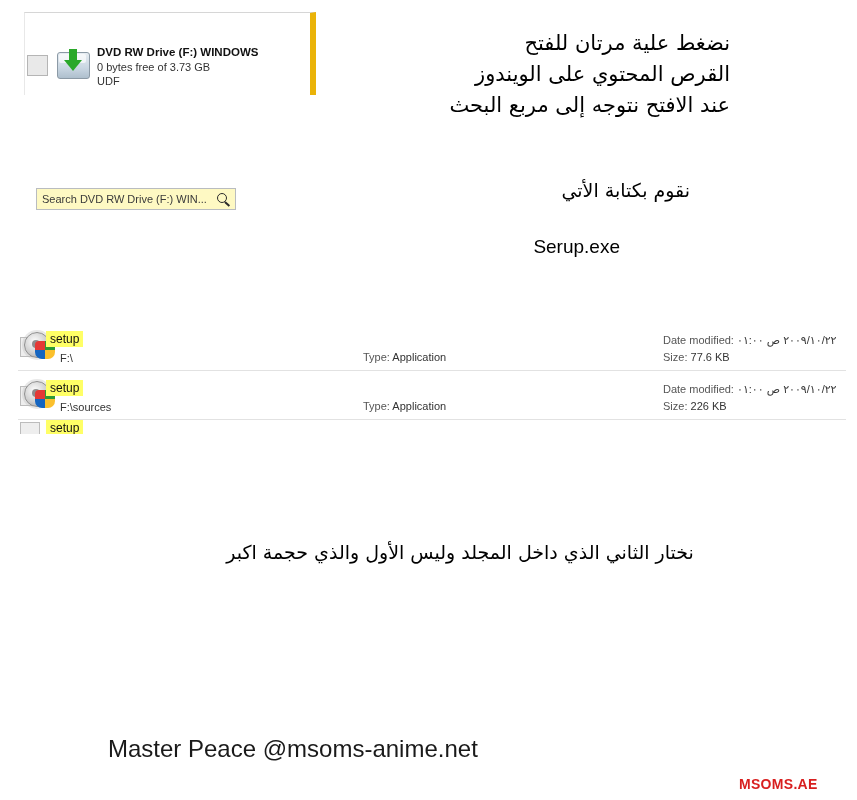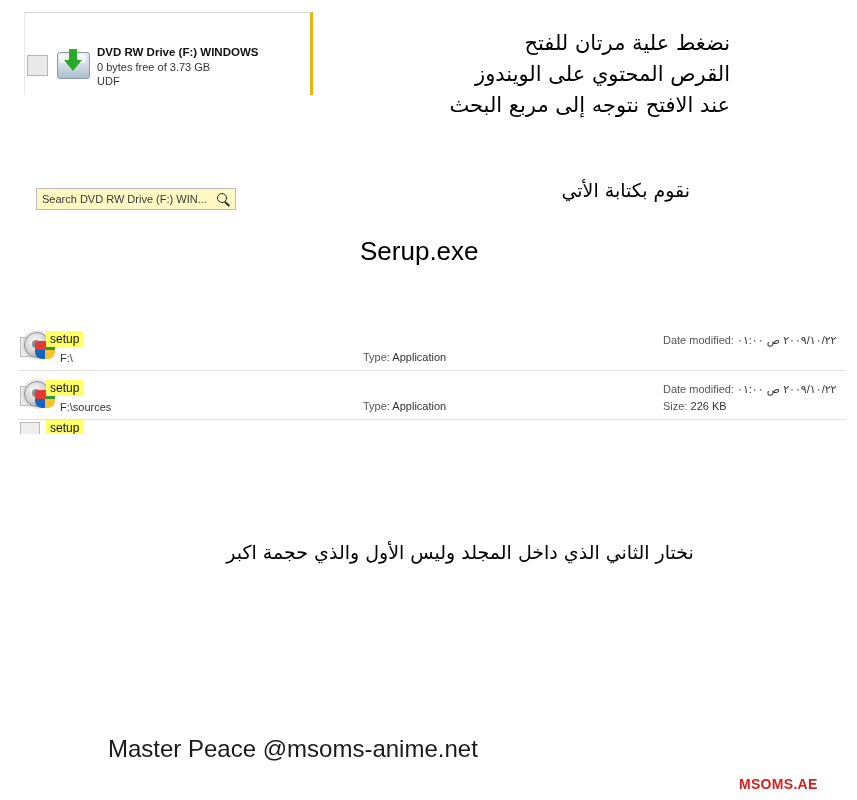--- a/index.html
+++ b/index.html
@@ -15,21 +15,21 @@
     position: relative;
     overflow: hidden;
   }
   .abs { position: absolute; }
 
   
   #drive-panel {
     left: 24px; top: 12px; width: 285px; height: 82px;
     border-top: 1px solid #d6d6d6;
     border-left: 1px solid #e8e8e8;
-    border-right: 3px solid #eab308;
+    border-right: 6px solid #eab308;
     background: #ffffff;
   }
   #drive-row {
     position: absolute;
     left: 0; top: 30px;
     width: 285px; height: 46px;
     display: flex;
     align-items: flex-start;
   }
   .drive-checkbox {
@@ -134,22 +134,22 @@
     font-size: 21px;
     line-height: 31px;
   }
   #note-search {
     left: 330px; top: 176px; width: 360px;
     font-size: 19px;
     line-height: 28px;
   }
   #note-setup-typed {
     left: 360px; top: 236px; width: 260px;
-    font-size: 26px;
-    text-align: left;
+    font-size: 19px;
+    text-align: right;
     direction: ltr;
     font-family: "Liberation Sans", sans-serif;
   }
   #note-choose {
     left: 140px; top: 538px; width: 640px;
     font-size: 19px;
     line-height: 28px;
     text-align: center;
   }
 
@@ -320,20 +320,24 @@
     <div class="row-path">F:\</div>
     <div class="row-type">
       <span class="lbl">Type:</span>
       <span>Application</span>
     </div>
     <div class="row-meta">
       <div>
         <span class="lbl">Date modified:</span>
         <span>٢٠٠٩/١٠/٢٢ ص ٠١:٠٠</span>
       </div>
+      <div>
+        <span class="lbl">Size:</span>
+        <span>77.6 KB</span>
+      </div>
     </div>
   </div>
 
   <div class="result-row">
     <div class="row-checkbox"></div>
     <div class="setup-icon">
       <div class="gear"></div>
       <div class="shield">
           <div class="q q1"></div>
           <div class="q q2"></div>

